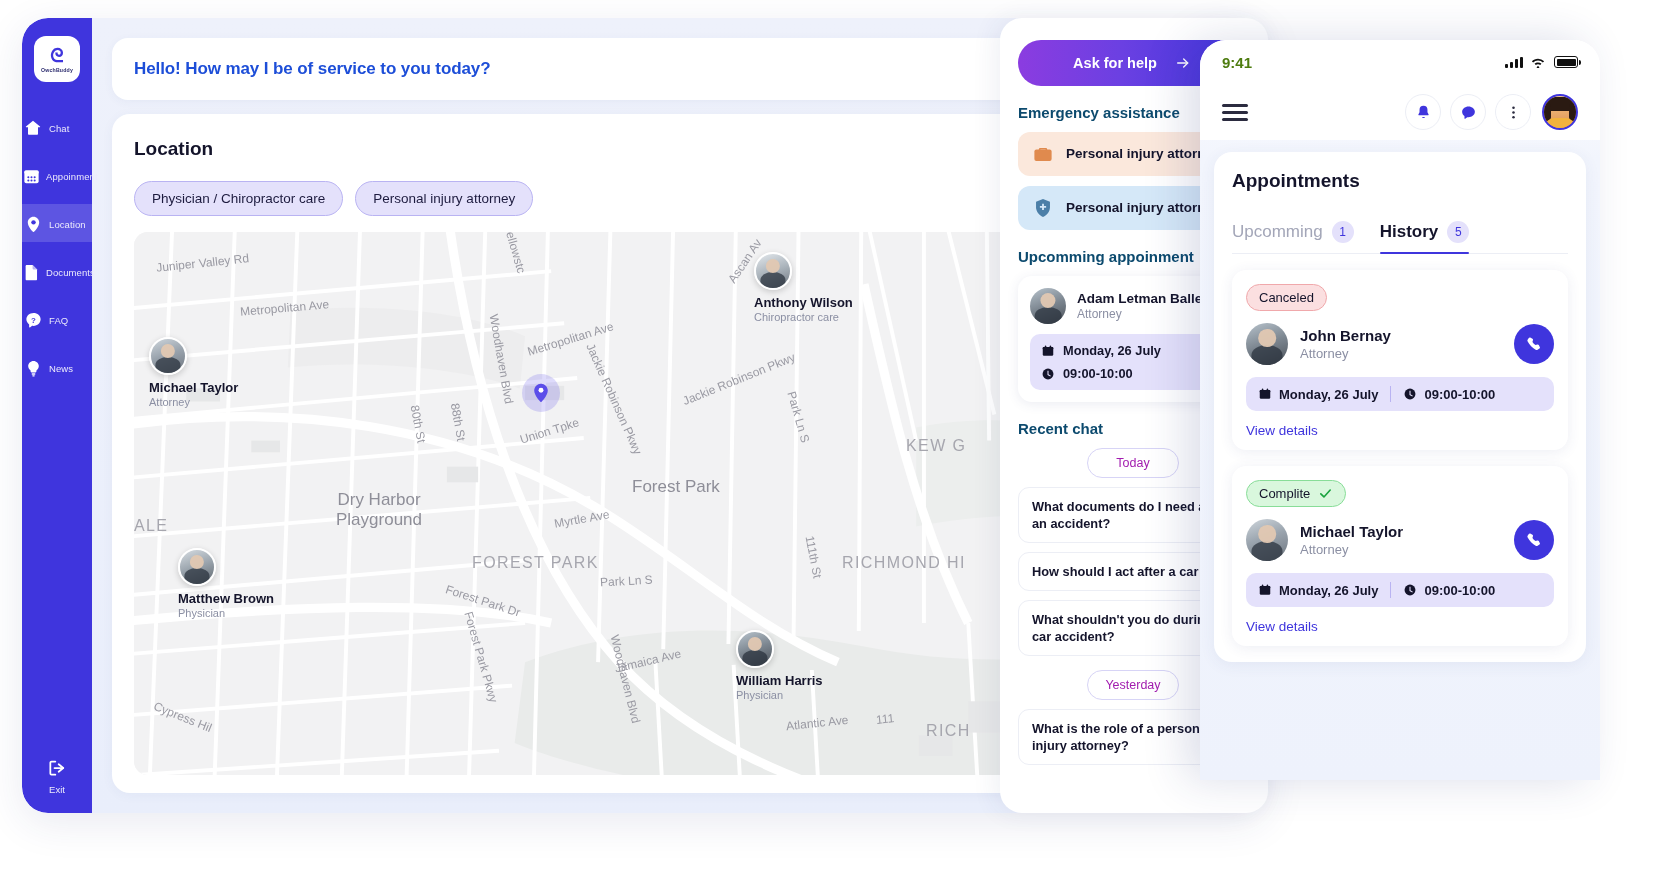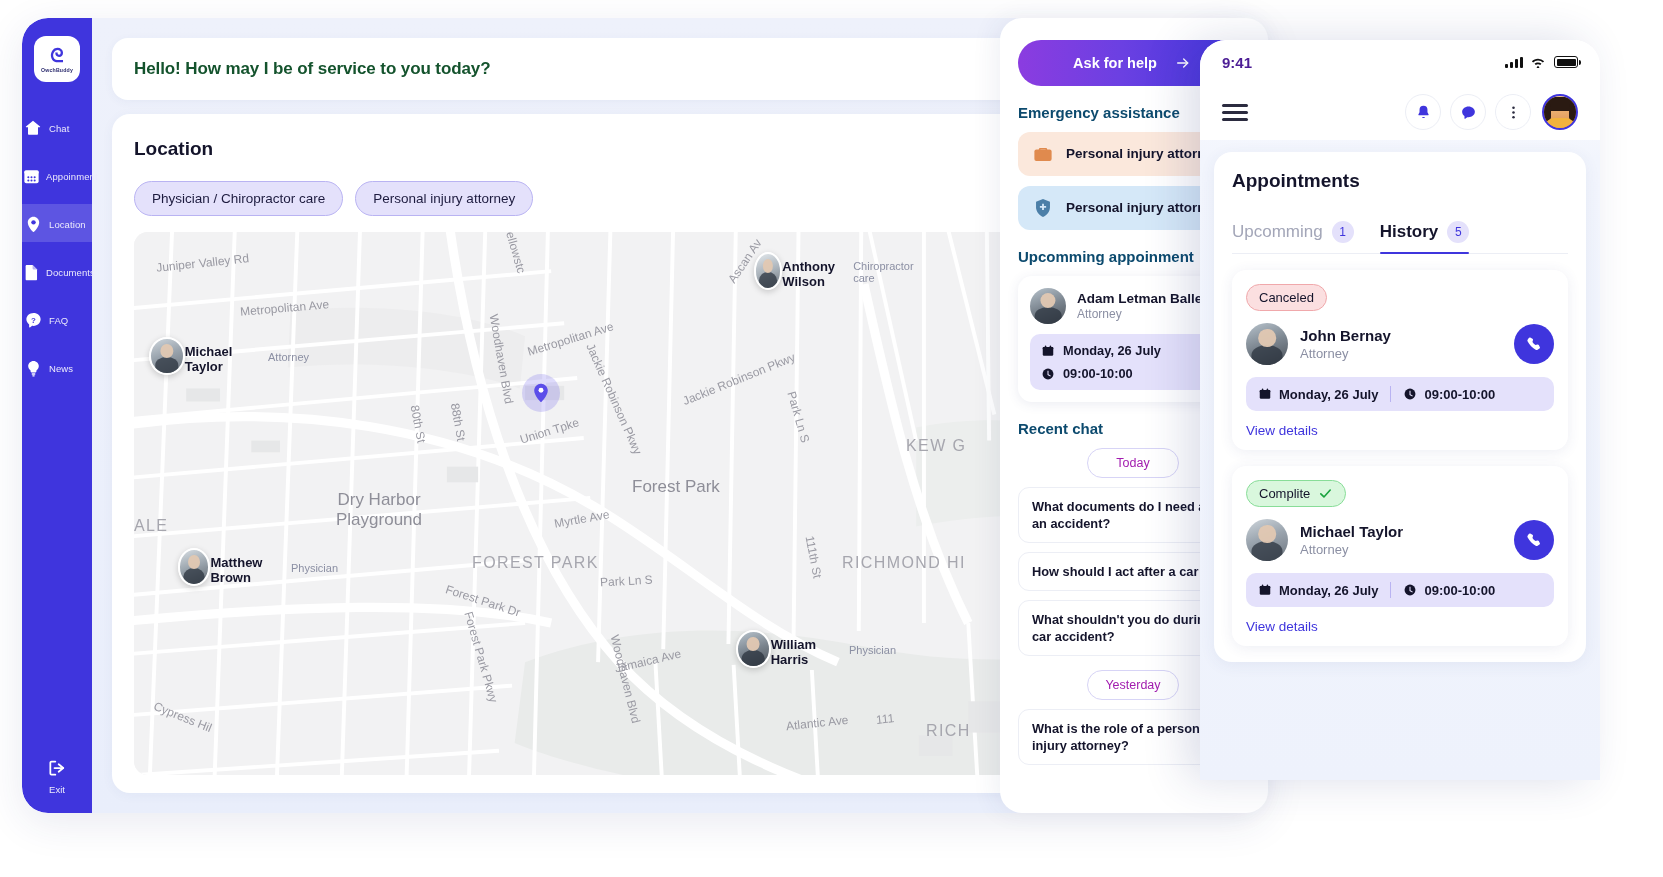--- a/index.html
+++ b/index.html
@@ -57,21 +57,21 @@
     flex: 1 1 auto; padding: 20px 18px 20px 20px;
     display: flex; flex-direction: column; gap: 14px;
     min-width: 0;
   }
   .topbar {
     background:#fff; border-radius: 16px; height: 62px;
     display:flex; align-items:center; padding: 0 18px 0 22px;
     box-shadow: 0 2px 10px rgba(60,70,130,.05);
     flex: 0 0 62px;
   }
-  .greeting { font-size: 17px; font-weight: 700; color:#14532d; letter-spacing:-.1px; }
+  .greeting { font-size: 17px; font-weight: 700; color:#1d4ed8; letter-spacing:-.1px; }
   .topbar .grow { flex:1 1 auto; }
   .iconbtn {
     width: 34px; height:34px; border-radius: 9px; border:1px solid #e7e9f3;
     background:#fff; display:flex; align-items:center; justify-content:center;
     cursor:pointer; color:#3f35dd; margin-left: 10px;
   }
   .avatar {
     width: 36px; height: 36px; border-radius: 50%;
     margin-left: 12px; border: 2px solid #3f35dd; overflow:hidden;
     background: linear-gradient(175deg,#f5c98c 0%, #e8a96a 55%, #d98f52 100%);
@@ -114,21 +114,21 @@
     position:absolute; color:#9a9aa3; font-size:12px; white-space:nowrap;
     font-family:"Liberation Sans", sans-serif;
   }
   .maplabel.big { font-size:17px; color:#8e8e98; }
   .maplabel.huge { font-size:16px; letter-spacing:1.4px; color:#a6a6ae; }
   .pin {
     position:absolute; width:38px; height:38px; border-radius:50%;
     background:rgba(91,77,233,.20); display:flex; align-items:center; justify-content:center;
   }
   .pin .inner { width:22px; height:22px; }
-  .poi { position:absolute; display:flex; align-items:center; width: 160px; margin-left:-80px; }
+  .poi { position:absolute; display:flex; flex-direction:column; align-items:flex-start; width: 160px; margin-left:-80px; }
   .poi .ph {
     width:38px; height:38px; border-radius:50%; border:2px solid #fff; overflow:hidden;
     box-shadow:0 2px 6px rgba(0,0,0,.18); position:relative;
   }
   .poi .nm { font-size:13px; font-weight:700; color:#14142b; margin-top:5px; }
   .poi .rl { font-size:11px; color:#8b8fa3; margin-top:1px; }
 
   
   .face-a { background: linear-gradient(160deg,#cfd6dc 0%, #9aa4ae 45%, #6d757e 100%); }
   .face-b { background: linear-gradient(160deg,#e3e8ec 0%, #aab3bb 50%, #6e767f 100%); }
@@ -181,21 +181,21 @@
 
   
   .phone {
     position:absolute; left: 1200px; top: 40px; width: 400px; height: 740px;
     background: linear-gradient(180deg,#ffffff 0%,#f2f5fd 16%, #eef2fc 100%);
     border-radius: 26px 26px 0 0;
     box-shadow: -14px 0 44px rgba(40,50,120,.16);
     overflow:hidden;
   }
   .statusbar { height: 44px; display:flex; align-items:center; padding: 0 22px; background:#fff;}
-  .statusbar .time { font-size:15px; font-weight:700; color:#4c1d95; }
+  .statusbar .time { font-size:15px; font-weight:700; color:#4d7c0f; }
   .statusbar .grow { flex:1 1 auto; }
   .statusbar .sig { display:flex; align-items:flex-end; gap:2px; height:11px; margin-right:7px;}
   .statusbar .sig i { width:3px; background:#111; display:block; border-radius:1px;}
   .batt { width:24px; height:12px; border:1.6px solid #111; border-radius:3px; position:relative; }
   .batt:after { content:""; position:absolute; right:-4px; top:3px; width:2.4px; height:5px; background:#111; border-radius:0 2px 2px 0;}
   .batt i { position:absolute; inset:1.5px; background:#111; border-radius:1px; }
   .phnav { height: 56px; background:#fff; display:flex; align-items:center; padding: 0 22px; }
   .burger { width:26px; display:flex; flex-direction:column; gap:4px; cursor:pointer; }
   .burger i { height:3px; background:#2b2b3f; border-radius:2px; display:block; }
   .phnav .grow { flex:1 1 auto; }

